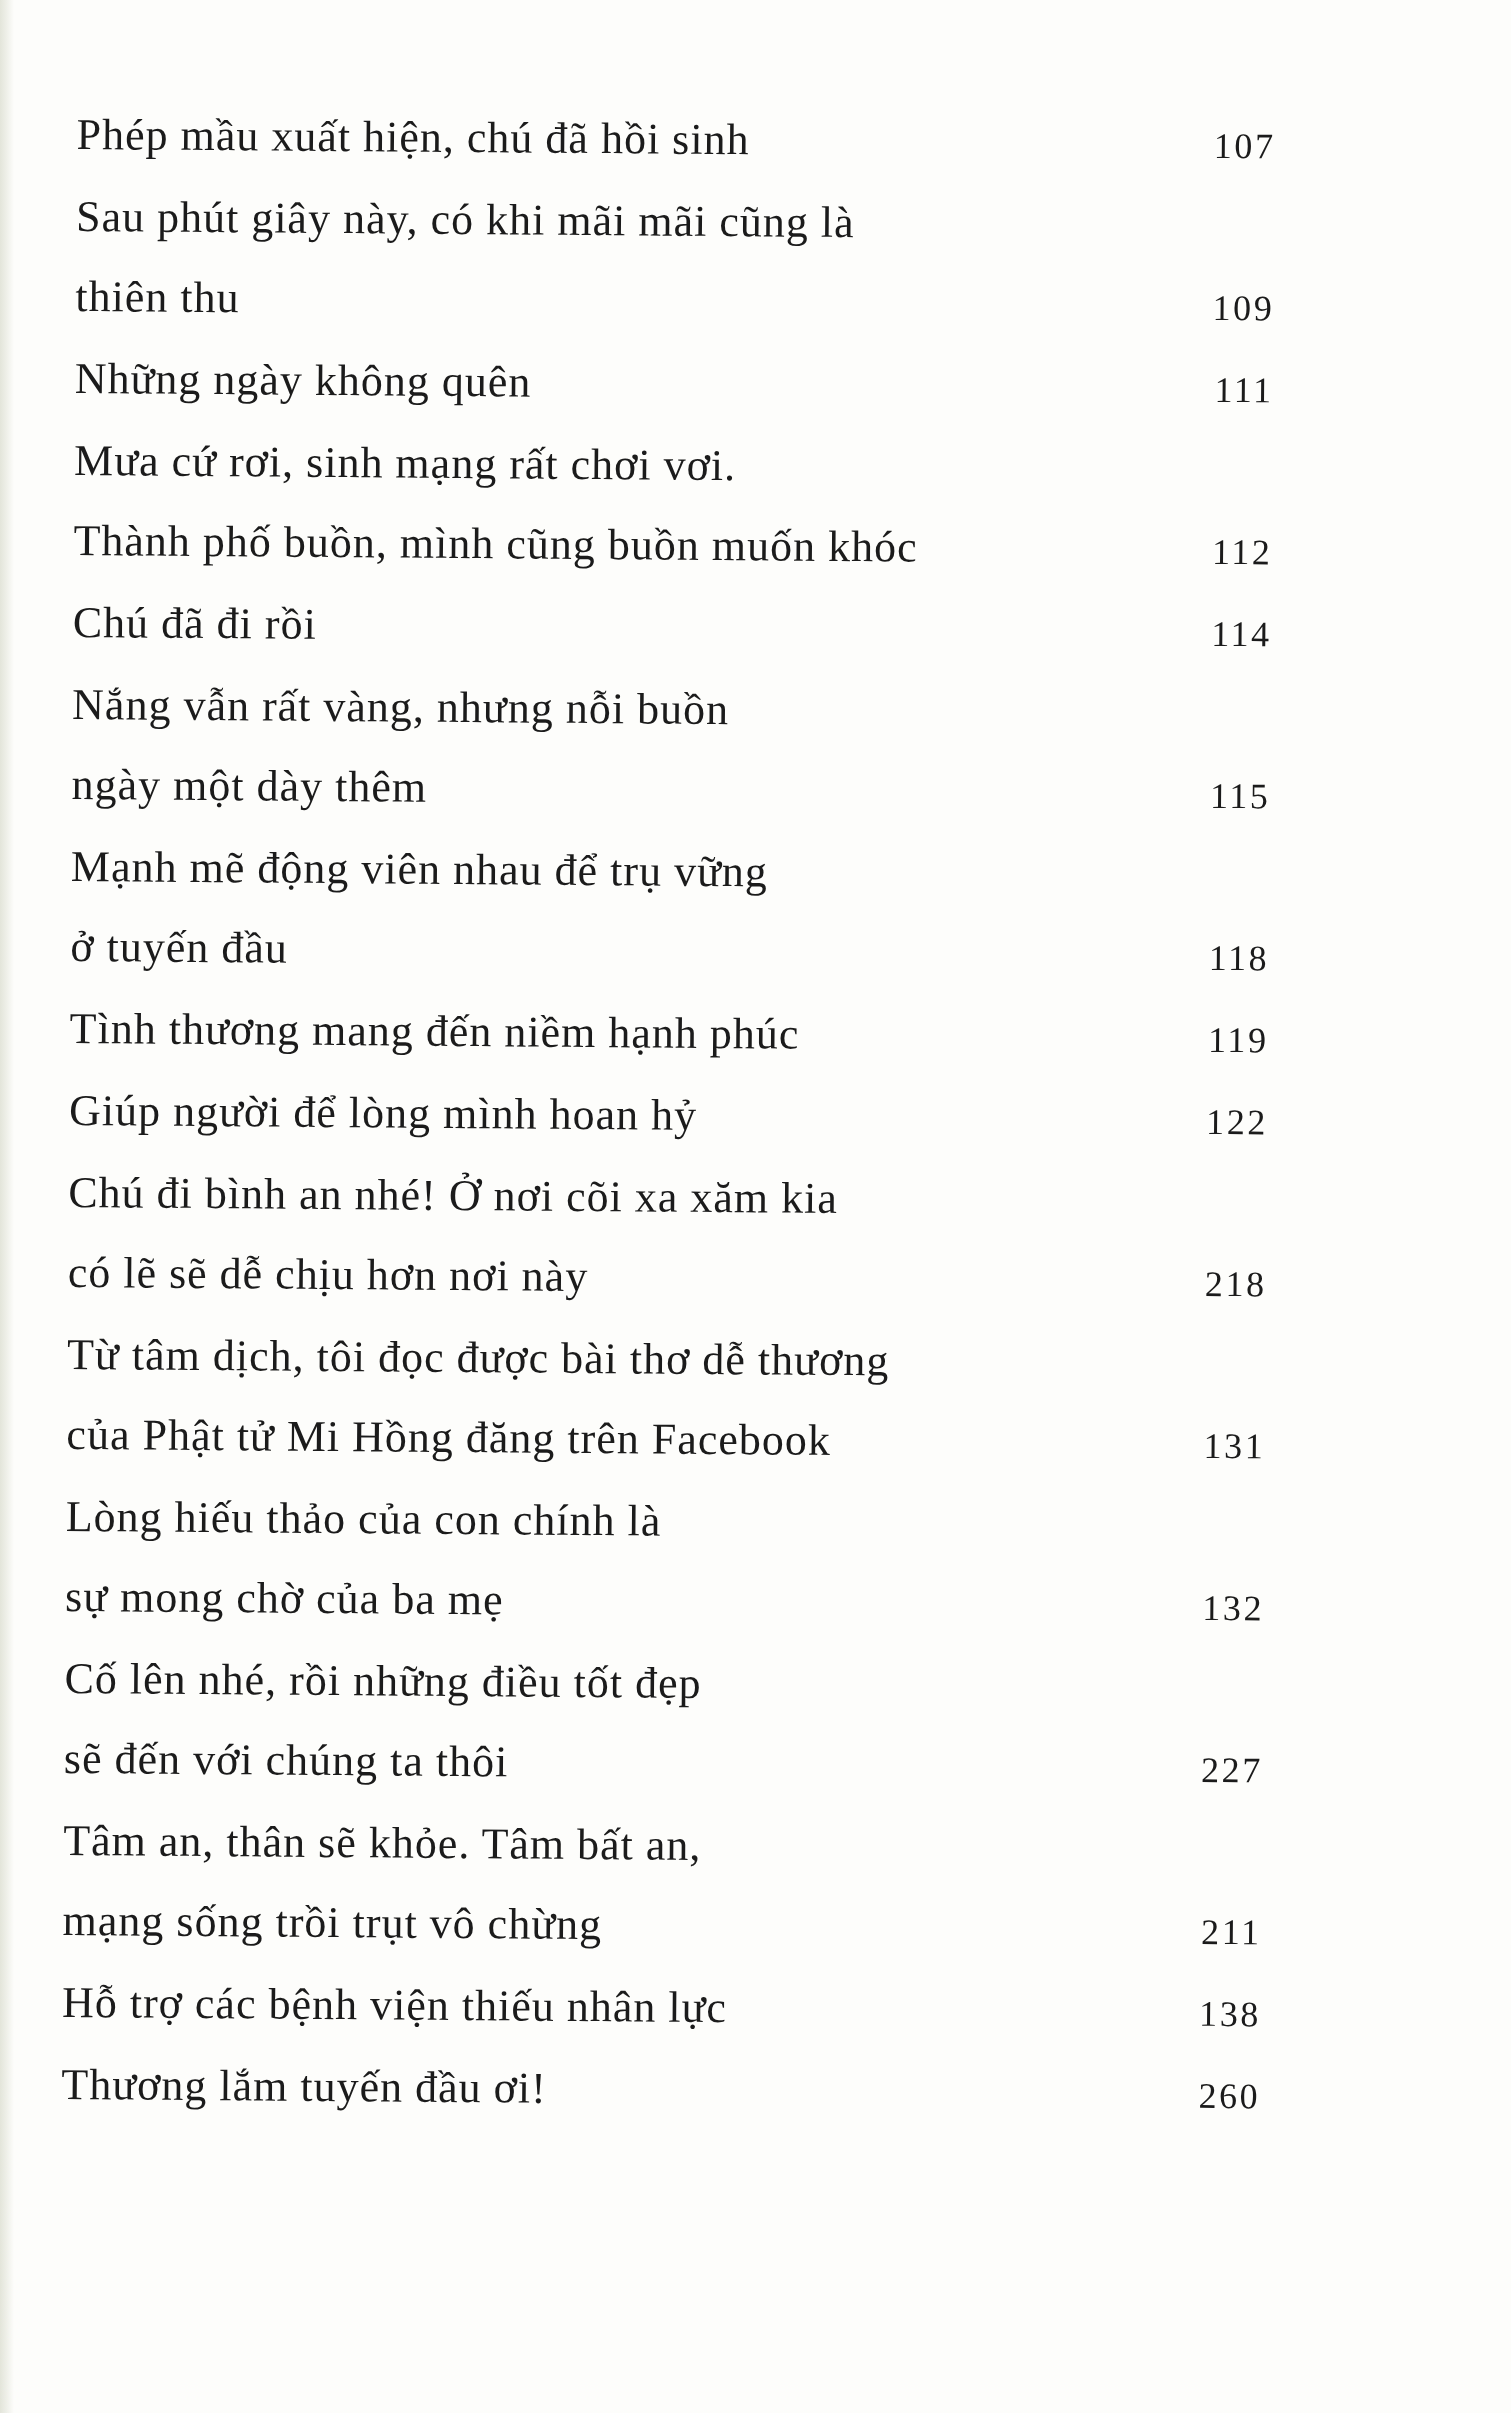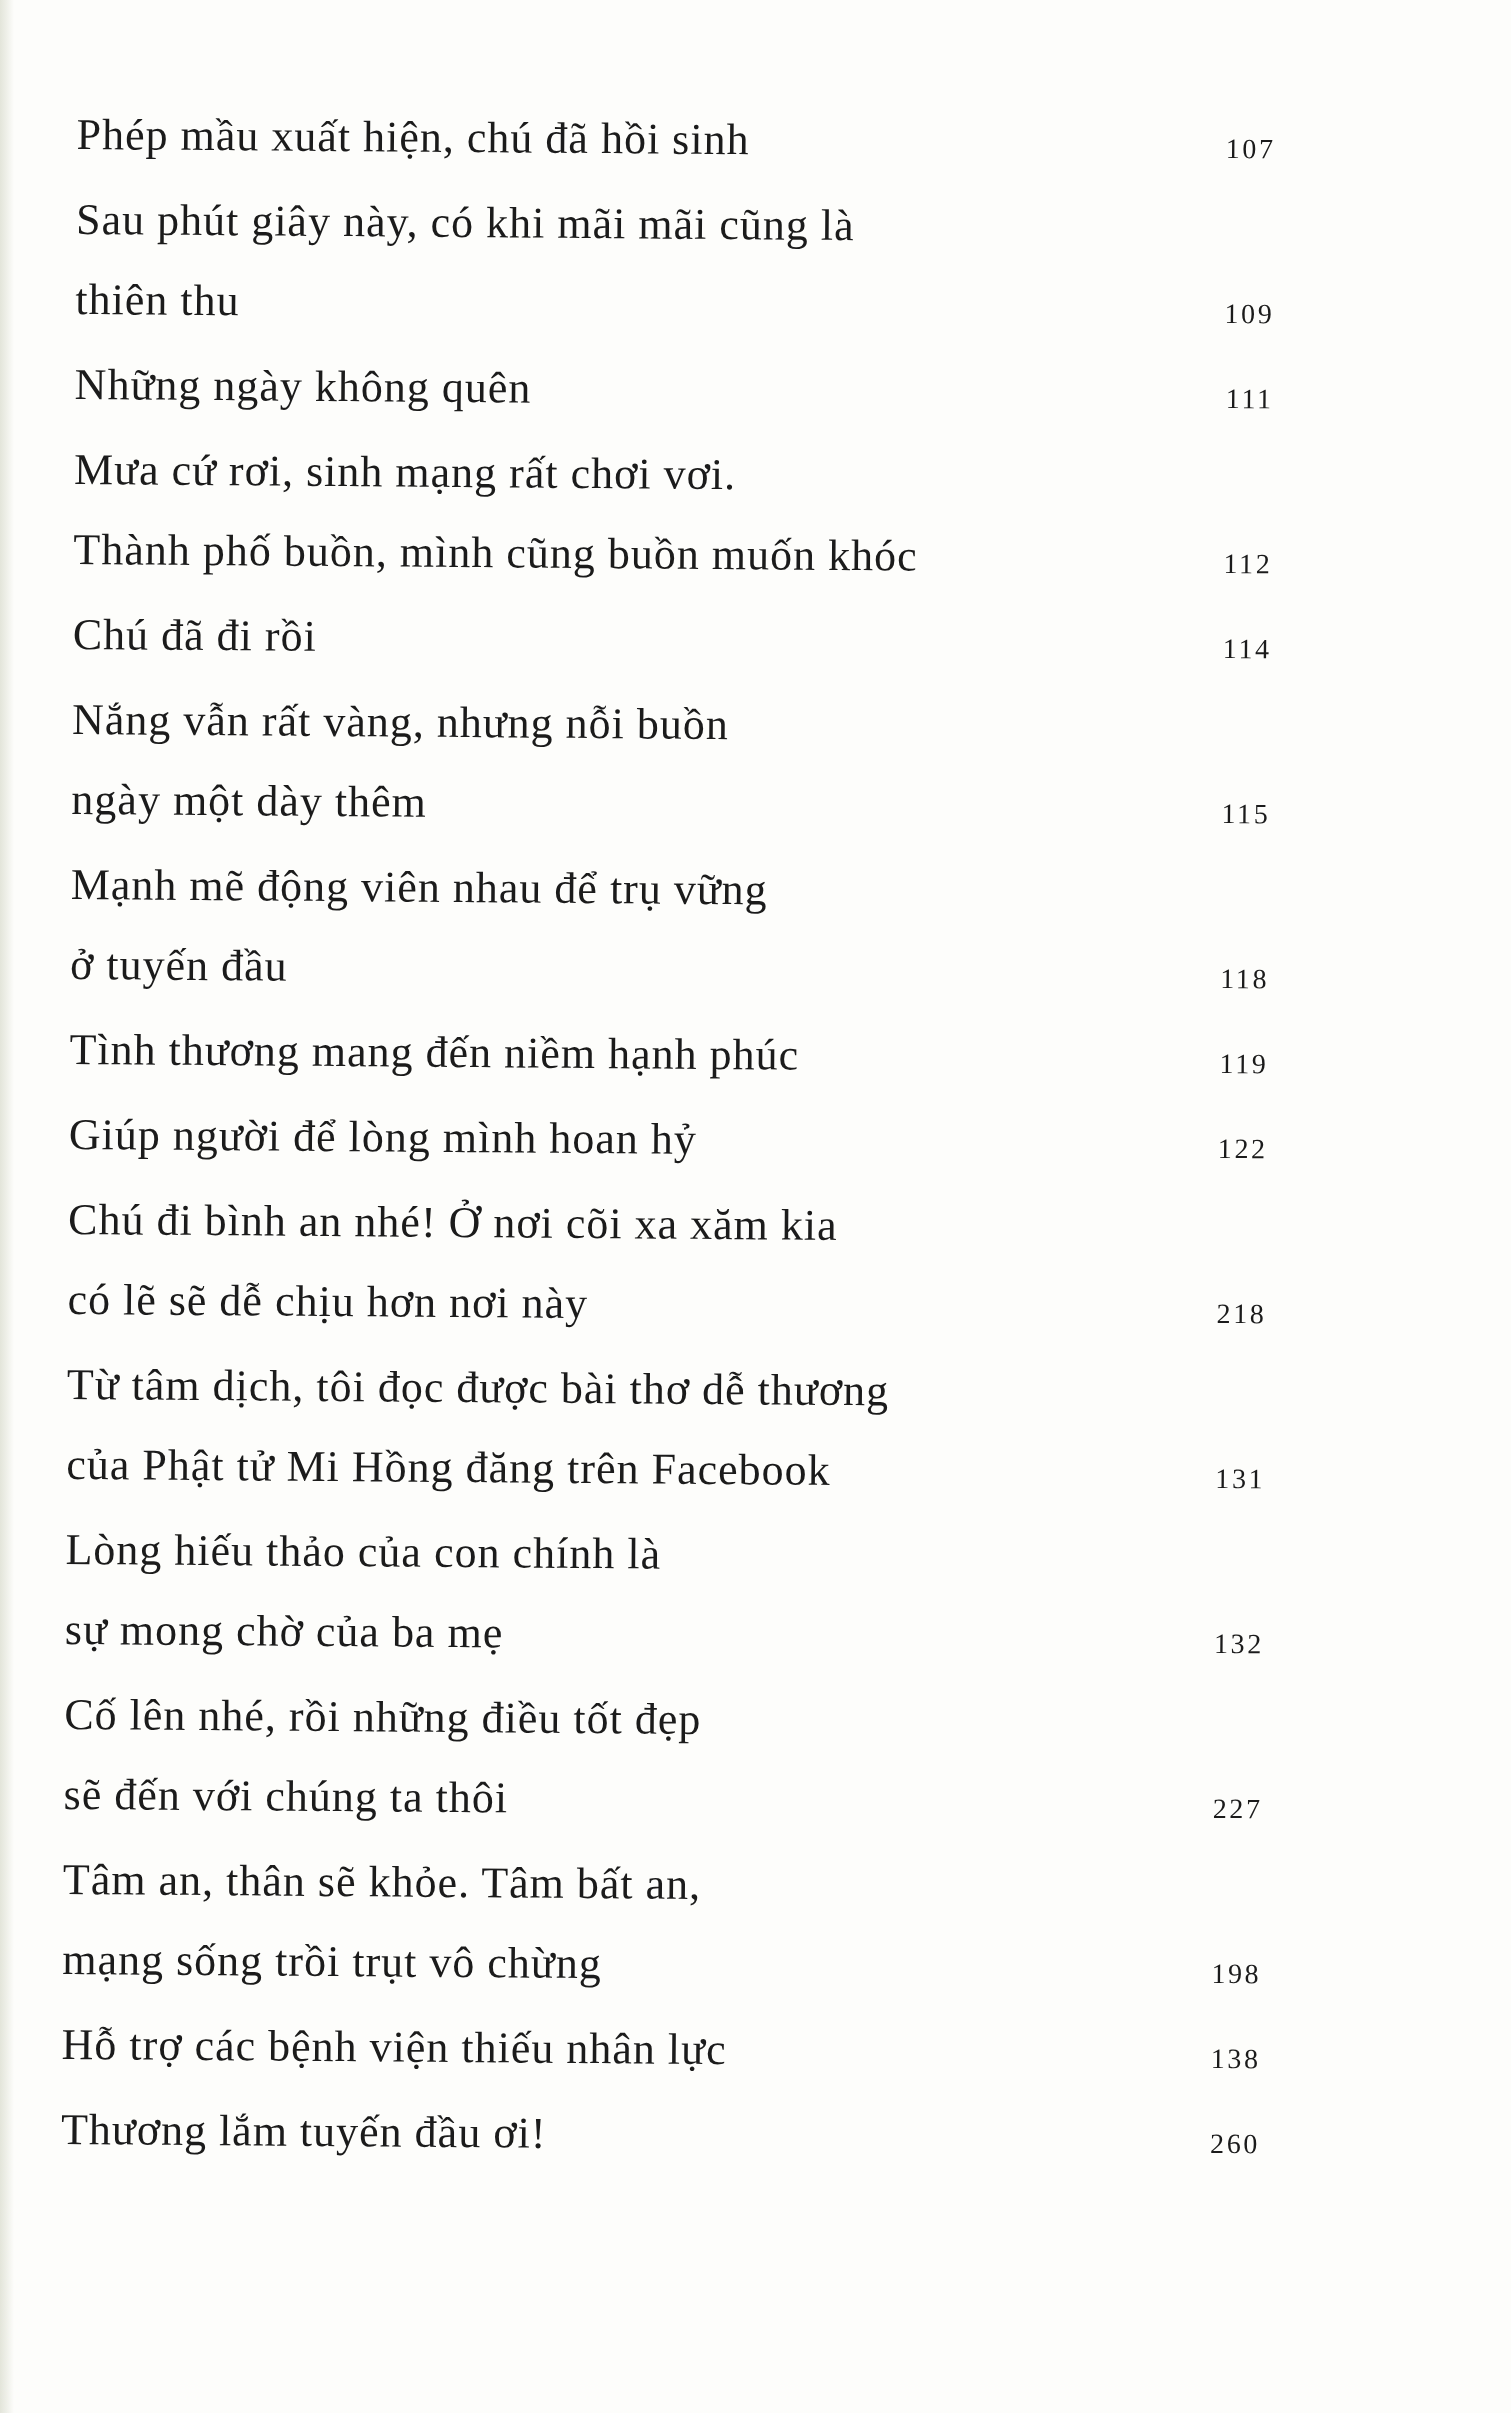--- a/index.html
+++ b/index.html
@@ -38,21 +38,21 @@
     justify-content: space-between;
     align-items: baseline;
     white-space: nowrap;
   }
   .title {
     flex: 0 1 auto;
   }
   .page-num {
     flex: 0 0 auto;
     margin-left: 20.4px;
-    font-size: 28px;
+    font-size: 36px;
     letter-spacing: 2.6px;
   }
 </style>
 </head>
 <body>
 
 <div class="page-edge"></div>
 
 <div class="toc">
 
@@ -170,21 +170,21 @@
       <span class="page-num">227</span>
     </div>
   </div>
 
   <div class="entry">
     <div class="line">
       <span class="title">Tâm an, thân sẽ khỏe. Tâm bất an,</span>
     </div>
     <div class="line">
       <span class="title">mạng sống trồi trụt vô chừng</span>
-      <span class="page-num">198</span>
+      <span class="page-num">211</span>
     </div>
   </div>
 
   <div class="entry">
     <div class="line">
       <span class="title">Hỗ trợ các bệnh viện thiếu nhân lực</span>
       <span class="page-num">138</span>
     </div>
   </div>
 

